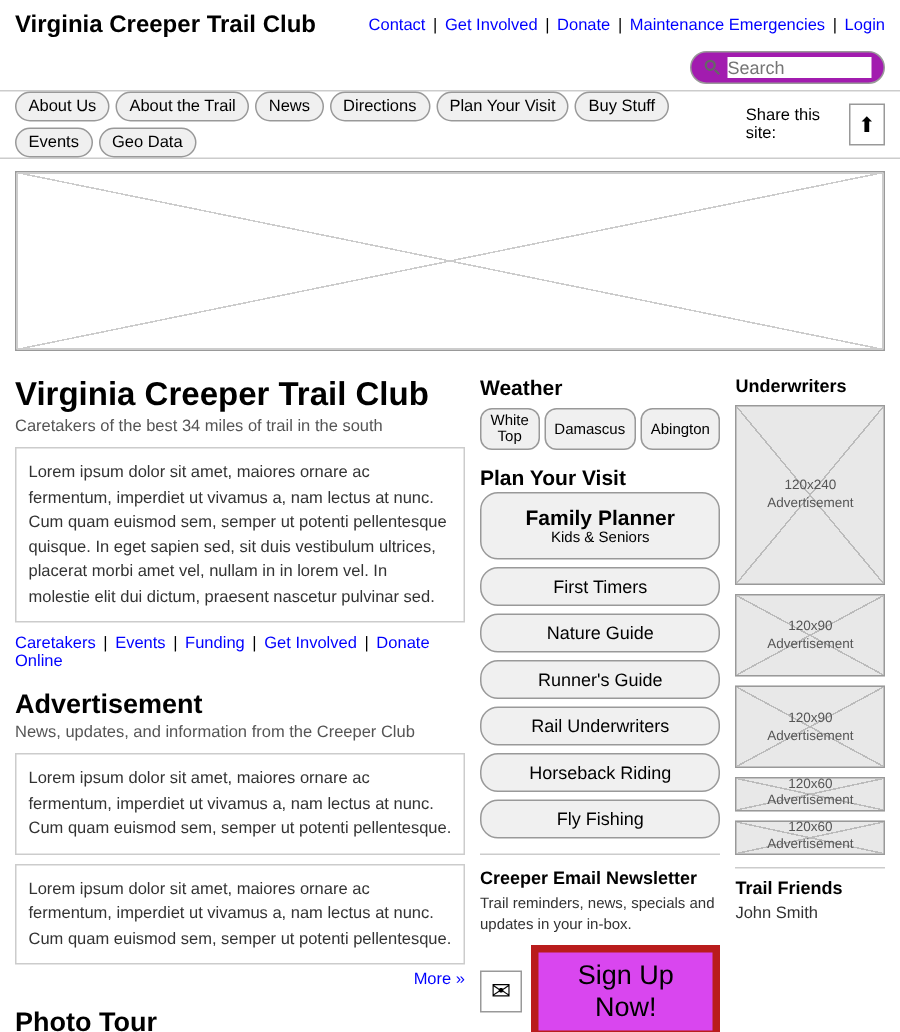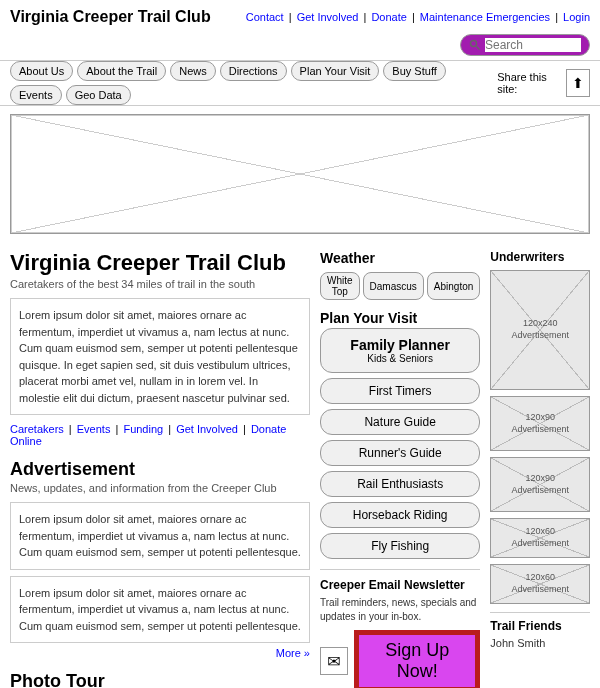--- a/index.html
+++ b/index.html
@@ -77,21 +77,21 @@
 
     
     #right-col { flex: 0 0 100px; }
     #right-col h5 { font-size: 12px; font-weight: bold; margin-bottom: 6px; }
     .ad-box { border: 1px solid #999; background: #e8e8e8; display: flex; align-items: center; justify-content: center; text-align: center; font-size: 10px; color: #555; margin-bottom: 6px; position: relative; }
     .ad-box::before { content: ''; position: absolute; top: 0; left: 0; width: 100%; height: 100%; background: linear-gradient(to bottom right, transparent calc(50% - 0.5px), #bbb calc(50% - 0.5px), #bbb calc(50% + 0.5px), transparent calc(50% + 0.5px)); }
     .ad-box::after { content: ''; position: absolute; top: 0; left: 0; width: 100%; height: 100%; background: linear-gradient(to bottom left, transparent calc(50% - 0.5px), #bbb calc(50% - 0.5px), #bbb calc(50% + 0.5px), transparent calc(50% + 0.5px)); }
     .ad-label { position: relative; z-index: 1; font-size: 9px; color: #555; line-height: 1.3; }
     .ad-large { height: 120px; }
     .ad-medium { height: 55px; }
-    .ad-small { height: 40px; }
+    .ad-small { height: 23px; align-items: flex-end; }
 
     #trail-friends { margin-top: 8px; border-top: 1px solid #ccc; padding-top: 6px; }
     #trail-friends h5 { font-size: 12px; font-weight: bold; margin-bottom: 4px; }
     #trail-friends p { font-size: 11px; color: #333; }
   </style>
 </head>
 <body>
 
 <div id="header">
   <span id="site-title">Virginia Creeper Trail Club</span>
@@ -184,21 +184,21 @@
     </div>
 
     <div id="plan-section">
       <h4>Plan Your Visit</h4>
       <button class="plan-btn featured">
         Family Planner<span class="sub">Kids &amp; Seniors</span>
       </button>
       <button class="plan-btn">First Timers</button>
       <button class="plan-btn">Nature Guide</button>
       <button class="plan-btn">Runner's Guide</button>
-      <button class="plan-btn">Rail Enthusiasts</button>
+      <button class="plan-btn">Rail Underwriters</button>
       <button class="plan-btn">Horseback Riding</button>
       <button class="plan-btn">Fly Fishing</button>
     </div>
 
     <div id="newsletter">
       <h5>Creeper Email Newsletter</h5>
       <p>Trail reminders, news, specials and updates in your in-box.</p>
       <div id="newsletter-row">
         <div id="envelope-icon">✉</div>
         <button id="signup-btn">Sign Up Now!</button>

